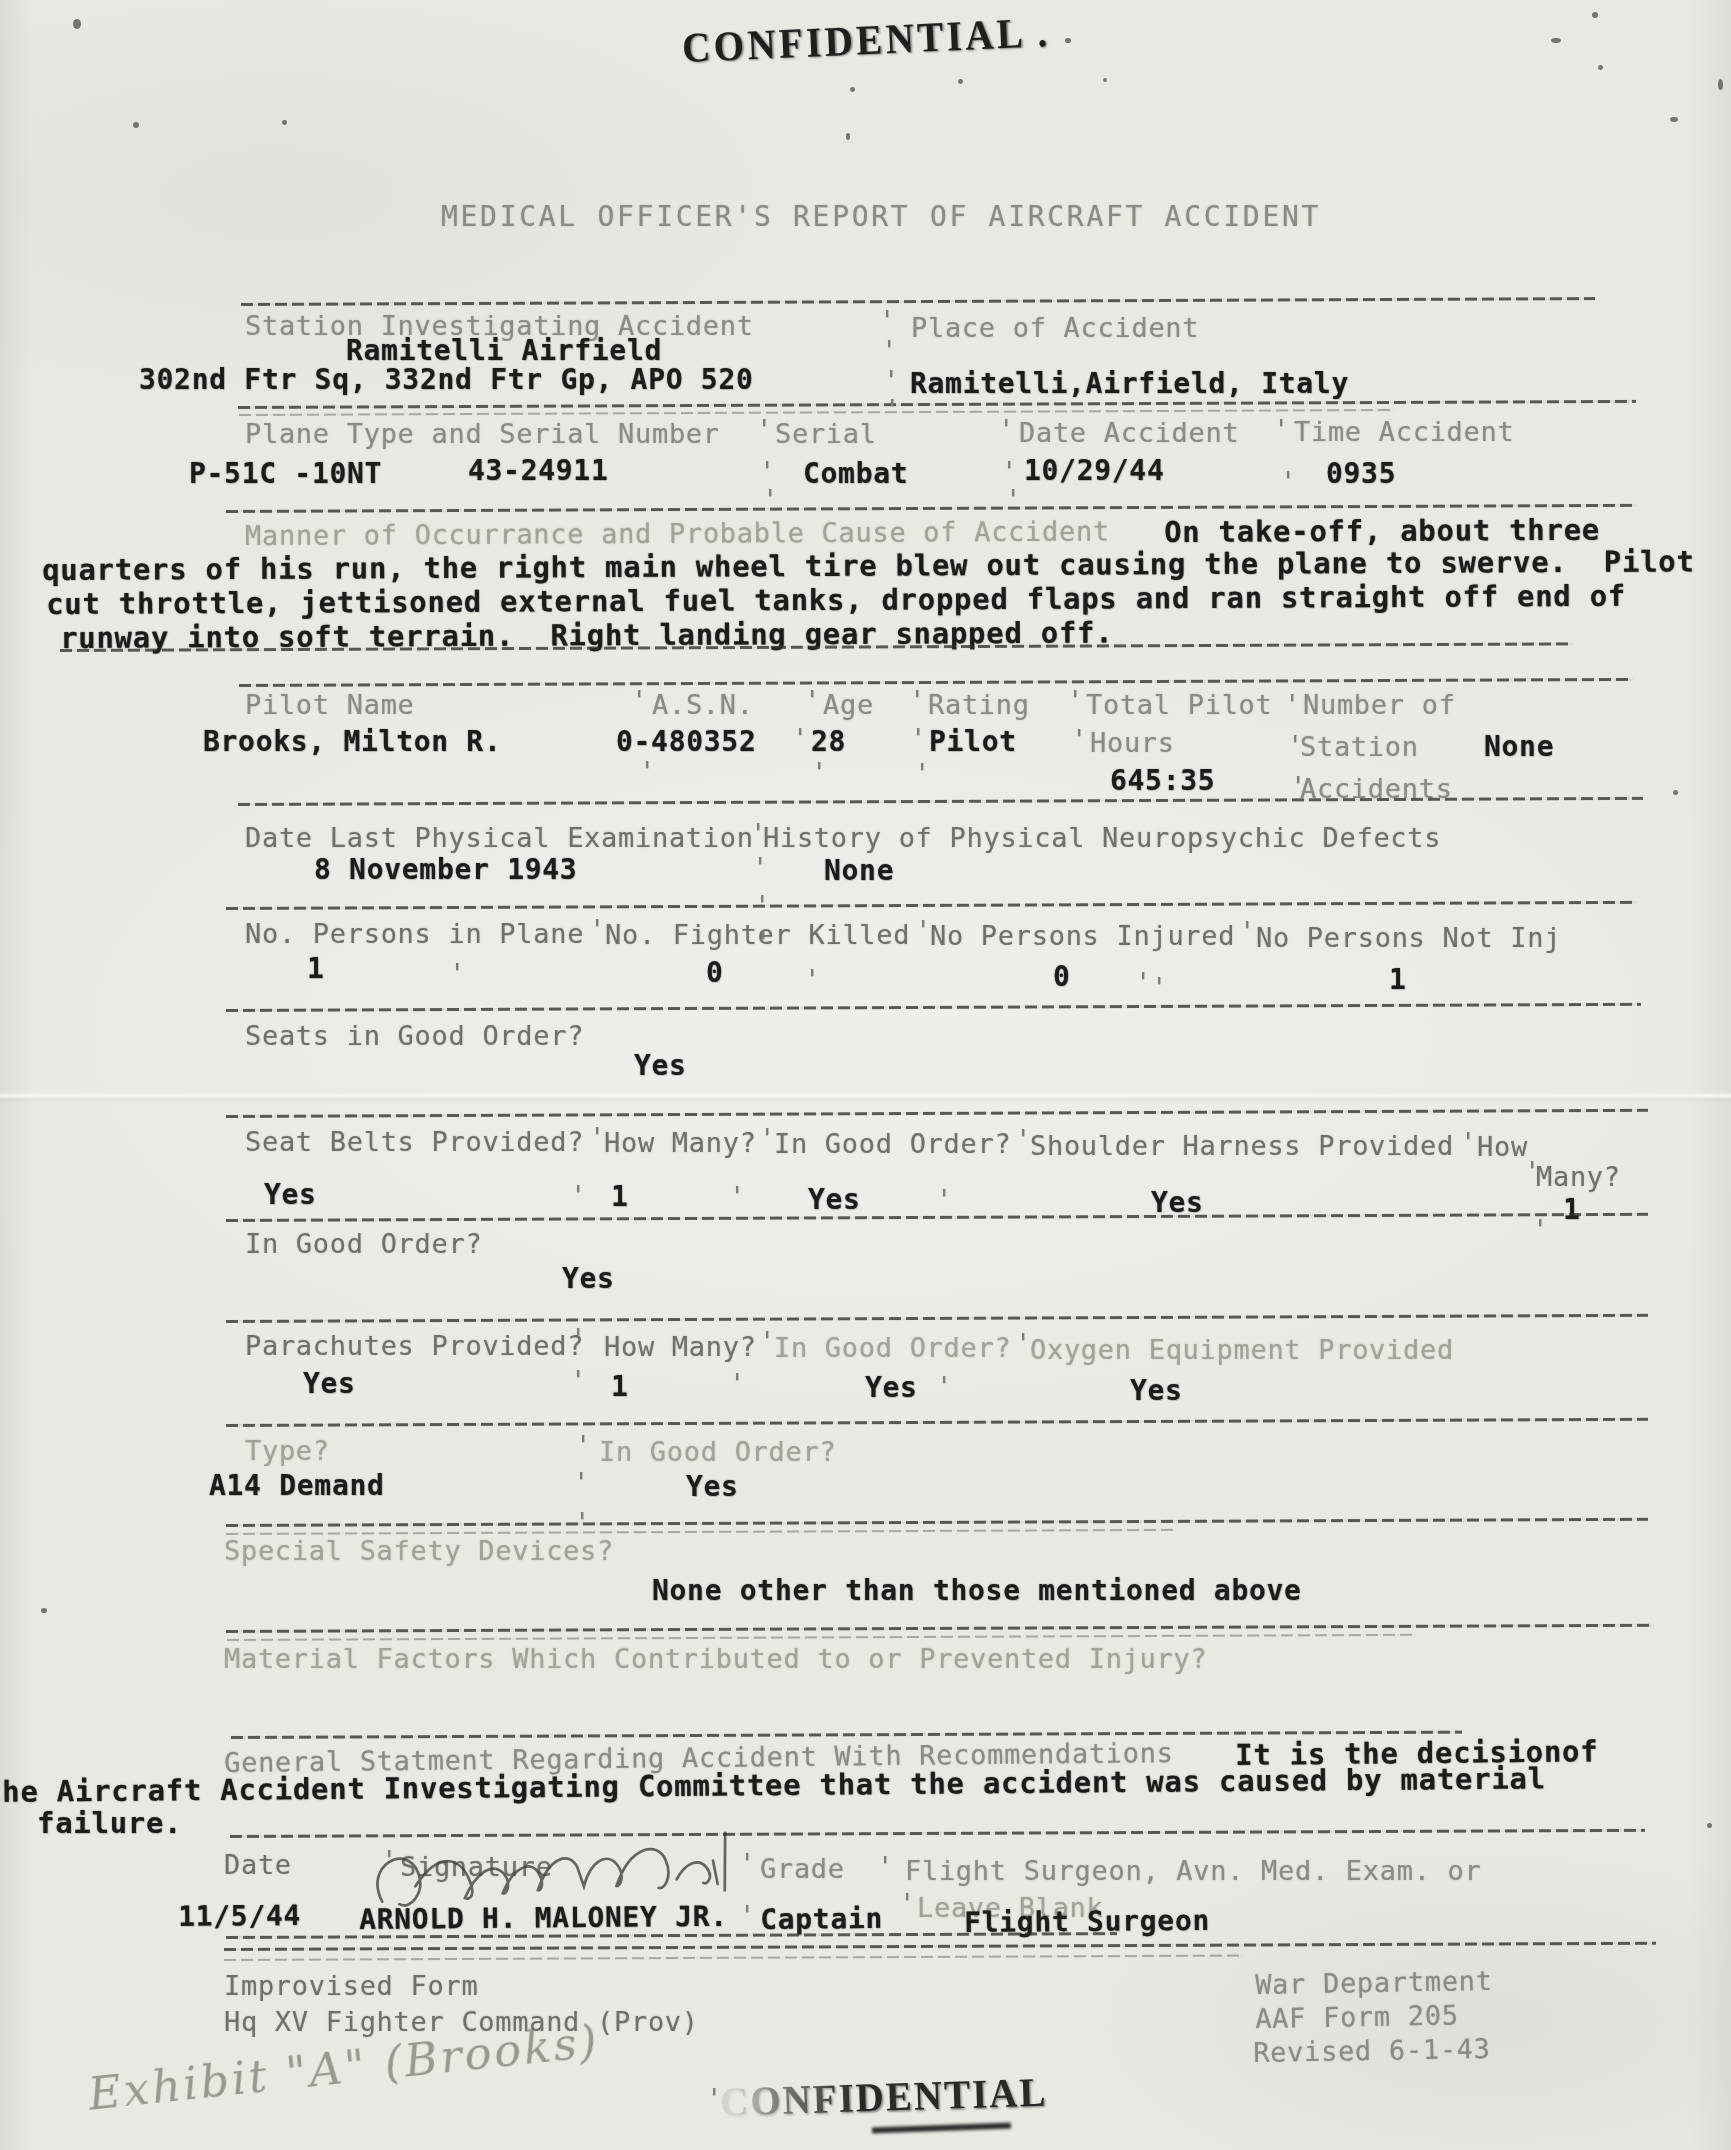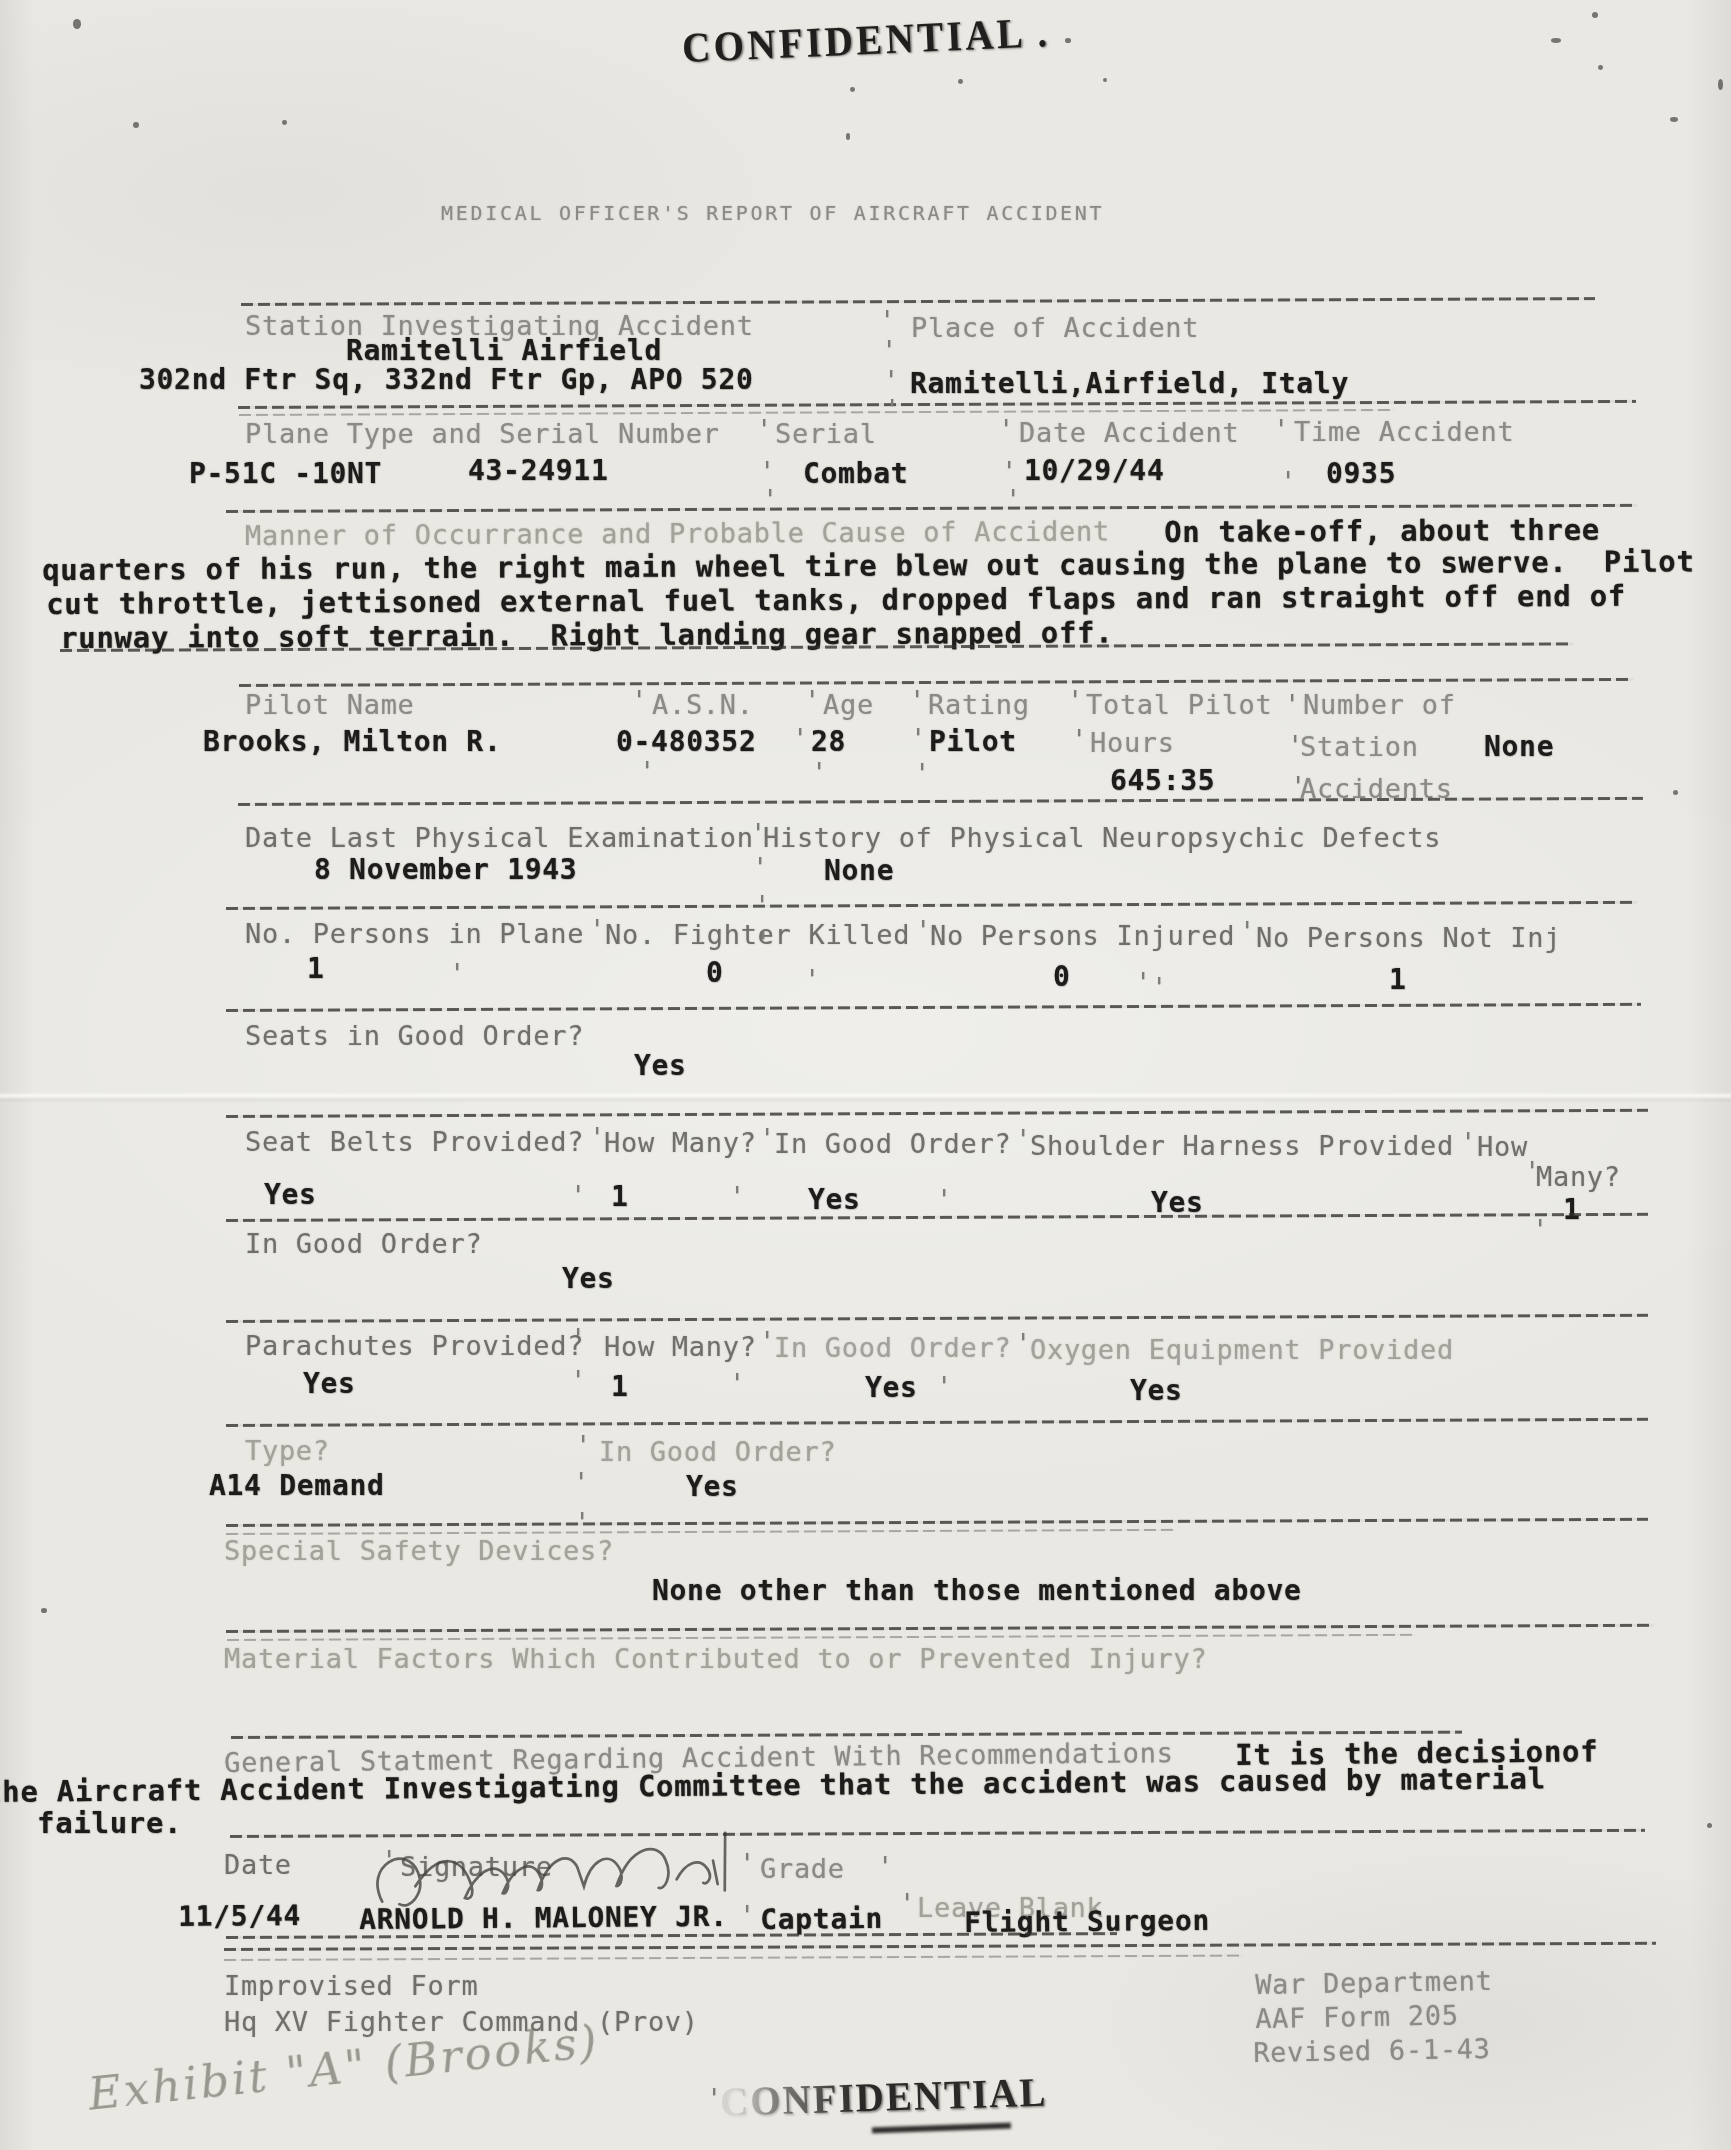--- a/index.html
+++ b/index.html
@@ -12,21 +12,21 @@
       #e9e8e3;
     font-family:"DejaVu Sans Mono",monospace;}
   .t{position:absolute;white-space:pre;line-height:1;transform-origin:left top;}
   .lbl{font-family:"DejaVu Sans Mono",monospace;font-size:27px;letter-spacing:0.7px;color:#8b8a85;
        text-shadow:0 0 1.4px rgba(130,128,122,.55);}
   .lbl.dark{color:#716f6a;}
   .lbl.faint{color:#a3a19a;}
   .val{font-family:"DejaVu Sans Mono",monospace;font-weight:700;font-size:28px;letter-spacing:0.7px;color:#1d1c1a;
        text-shadow:0 0 1.4px rgba(25,24,22,.5),0.7px 0.7px 0 rgba(25,24,22,.14);}
   .par{font-size:29px;}
-  .title{font-size:20px;letter-spacing:2.7px;}
+  .title{font-size:28px;letter-spacing:2.7px;}
   .rule{position:absolute;height:2.7px;transform:rotate(-.25deg);transform-origin:left center;
         background:repeating-linear-gradient(90deg,rgba(48,46,42,.78) 0 11.6px,rgba(48,46,42,.06) 11.6px 17px);
         filter:blur(0.4px);}
   .rule.lt{opacity:.45;height:2px;}
   .tick{position:absolute;font-family:"DejaVu Sans Mono",monospace;font-size:27px;color:#7e7d78;line-height:1;
         text-shadow:0 0 0.7px rgba(90,88,84,.5);}
   .speck{position:absolute;background:rgba(42,40,37,.6);border-radius:50%;filter:blur(0.7px);}
   .stamp{position:absolute;font-family:"Liberation Serif",serif;font-weight:700;color:#201f1d;line-height:1;}
   #stamp-top{font-size:39px;letter-spacing:3.4px;transform:rotate(-2.5deg) scaleY(1.08);
              text-shadow:1.4px 0.7px 2px rgba(33,32,30,.55);}
@@ -141,20 +141,21 @@
   <div class="t val" style="left:652px;top:1577px">None other than those mentioned above</div>
 
   <div class="t lbl" style="left:224px;top:1749px;transform:rotate(-.6deg)">General Statment Regarding Accident With Recommendations</div>
   <div class="t val par" style="left:1235px;top:1741px;transform:rotate(-.6deg)">It is the decisionof</div>
   <div class="t val par" style="left:-16.3px;top:1778px;transform:rotate(-.5deg)">the Aircraft Accident Investigating Committee that the accident was caused by material</div>
   <div class="t val par" style="left:37px;top:1809px">failure.</div>
 
   <div class="t lbl dark" style="left:224px;top:1851px">Date</div>
   <div class="t lbl dark" style="left:400px;top:1853px">Signature</div>
   <div class="t lbl" style="left:760px;top:1855px">Grade</div>
+  <div class="t lbl" style="left:905px;top:1857px">Flight Surgeon, Avn. Med. Exam. or</div>
   <div class="t lbl faint" style="left:917px;top:1894px">Leave Blank</div>
   <div class="t val" style="left:178px;top:1903px;transform:rotate(-.5deg)">11/5/44</div>
   <div class="t val" style="left:359px;top:1906px;transform:rotate(-.5deg)">ARNOLD H. MALONEY JR.</div>
   <div class="t val" style="left:760px;top:1906px;transform:rotate(-.5deg)">Captain</div>
   <div class="t val" style="left:964px;top:1909px;transform:rotate(-.5deg)">Flight Surgeon</div>
   <svg id="sig" width="381" height="95" viewBox="0 0 560 140">
     <path d="M20,95 C-5,40 60,10 75,55 C85,85 60,110 45,100 M70,75 C110,20 140,40 150,70 C158,92 150,100 142,96
              C160,60 185,45 200,62 C212,76 205,95 198,92 C215,55 240,45 252,64 C260,78 256,92 250,90
              C270,40 300,35 310,60 L318,88 C330,50 355,40 368,58 C380,74 372,92 366,90
              C390,30 430,28 440,55 C450,80 436,100 428,96 M455,85 C470,60 490,55 500,70 C510,84 500,96 494,92

